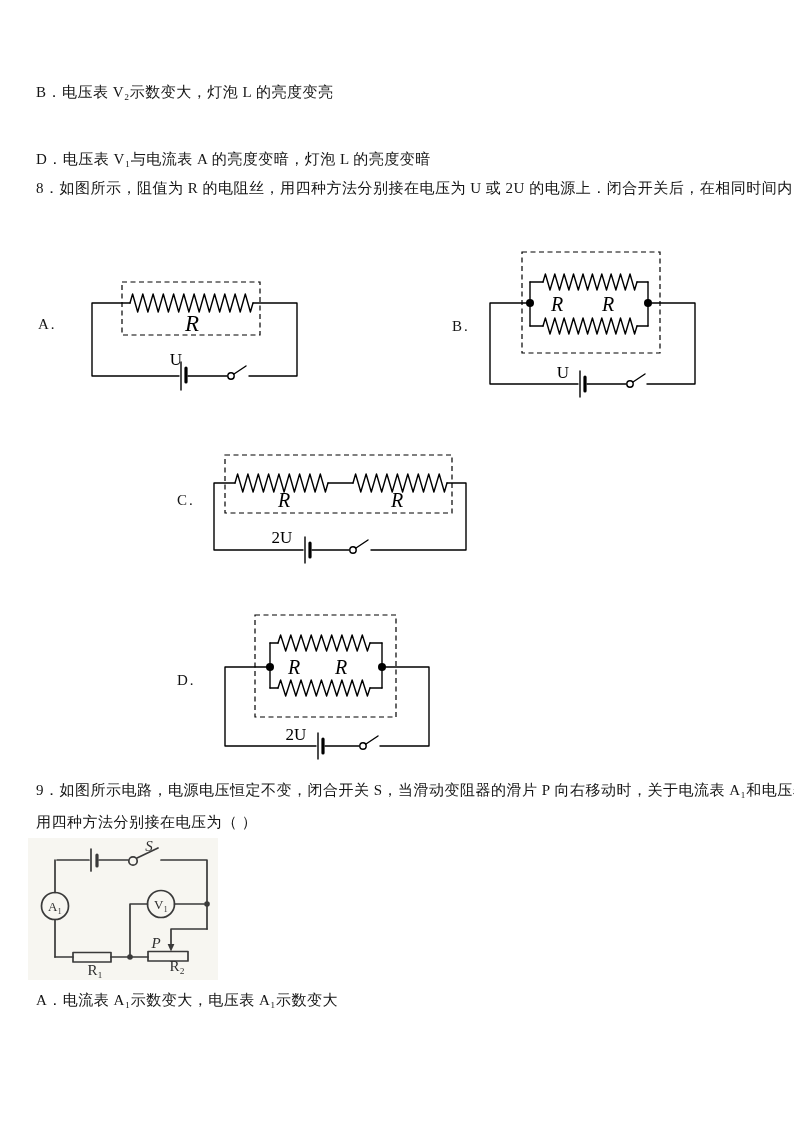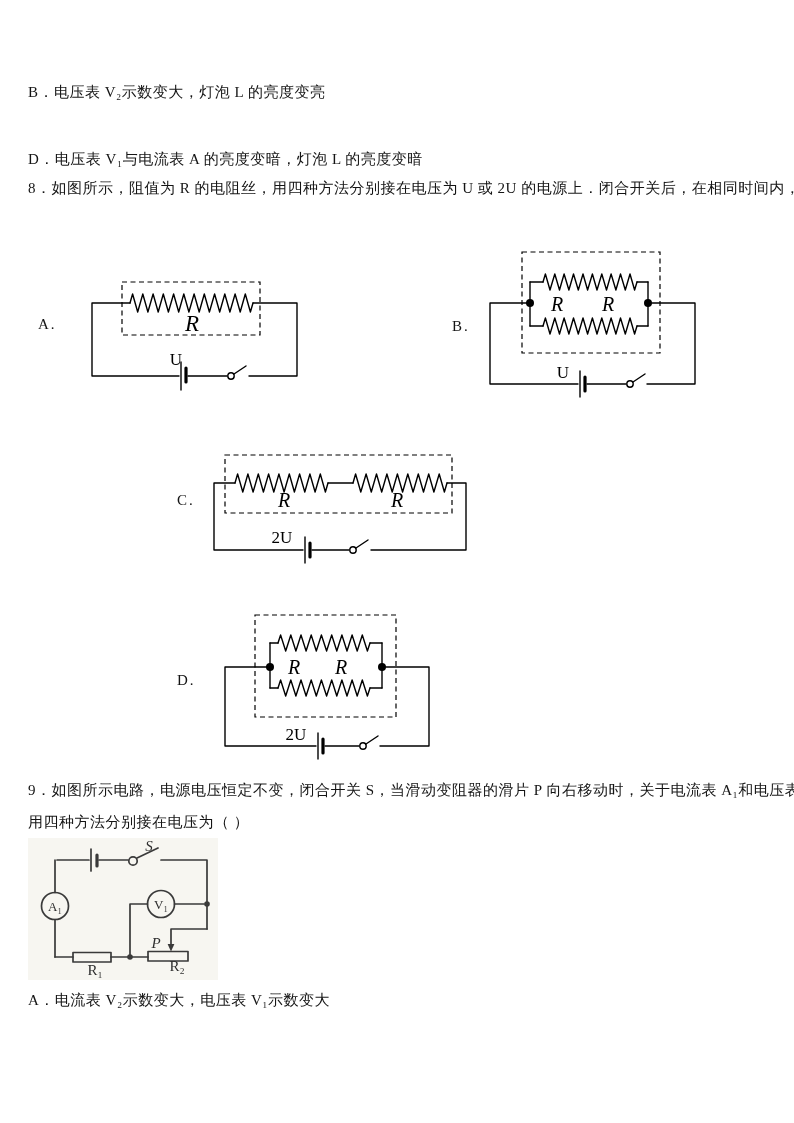--- a/index.html
+++ b/index.html
@@ -1,20 +1,20 @@
 <!DOCTYPE html>
 <html><head>
 <meta charset="utf-8">
 <style>
   html,body{margin:0;padding:0;background:#888;}
   .page{
     position:relative;width:794px;height:1123px;margin:0 auto;background:#ffffff;
     font-family:"Liberation Serif","DejaVu Serif",serif;color:#141414;overflow:hidden;
   }
-  .tl{position:absolute;left:28px;font-size:15px;letter-spacing:.5px;white-space:nowrap;line-height:17px;font-family:Liberation Serif, serif;}
+  .tl{position:absolute;left:36px;font-size:15px;letter-spacing:.5px;white-space:nowrap;line-height:17px;font-family:Liberation Serif, serif;}
   .dlabel{position:absolute;font-size:15px;letter-spacing:2px;white-space:nowrap;}
   svg.circ{position:absolute;overflow:visible;}
   .w{stroke:#000;stroke-width:1.4;fill:none;stroke-linejoin:round;stroke-linecap:round;}
   .th{stroke-width:3.2;}
   .dash{fill:none;stroke:#000;stroke-width:1.2;stroke-dasharray:5 3.5;}
   .dot{fill:#000;stroke:none;}
   .rl{font-family:"Liberation Serif","DejaVu Serif",serif;font-style:italic;font-size:20px;text-anchor:middle;fill:#000;}
   .rlbig{font-size:23px;}
   .sl{font-family:"Liberation Serif","DejaVu Serif",serif;font-size:17px;text-anchor:middle;fill:#000;}
   
@@ -137,15 +137,15 @@
     <path class="w" d="M55,957 H73"></path>
     <rect class="w" x="73" y="952.5" width="38" height="9.5" fill="none"></rect>
     <path class="w" d="M111,957 H148"></path>
     <circle class="dot" cx="130" cy="957" r="2.8"></circle>
     <rect class="w" x="148" y="951.5" width="40" height="9.5" fill="none"></rect>
     <text class="lb it" x="156" y="948">P</text>
     <text class="lb" x="95" y="975">R₁</text>
     <text class="lb" x="177" y="971">R₂</text>
   </svg>
 
-  <div class="tl" style="top:992px">A．电流表 V₂示数变大，电压表 V₁示数变大</div>
+  <div class="tl" style="top:992px">A．电流表 A₁示数变大，电压表 A₁示数变大</div>
 
 </div>
 
 </body></html>

